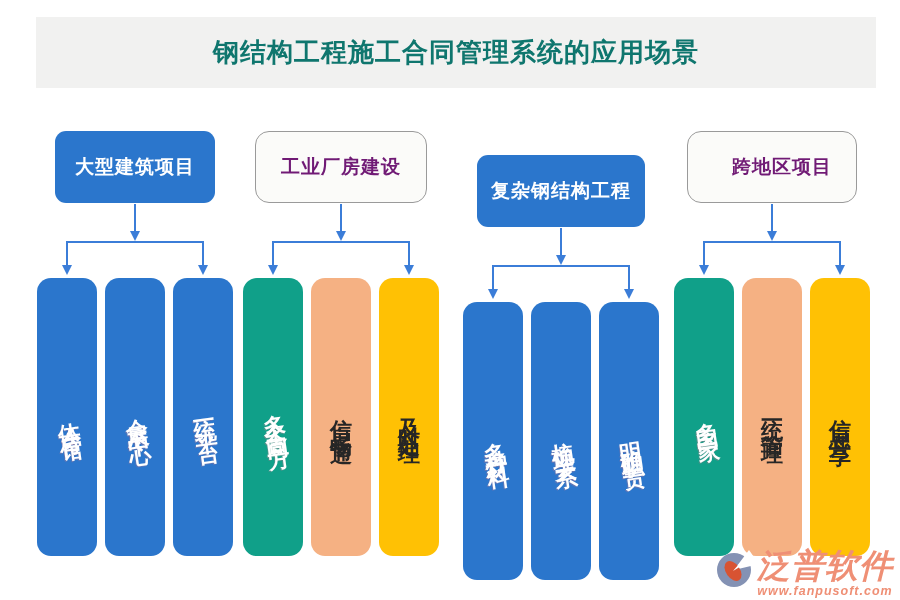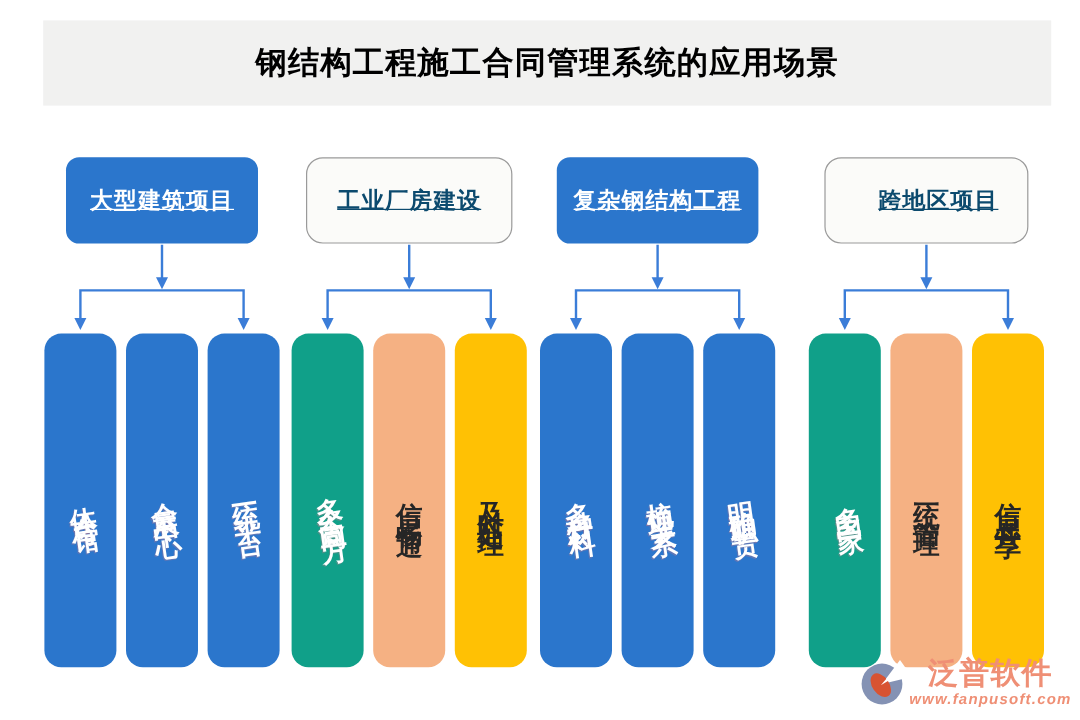--- a/index.html
+++ b/index.html
@@ -1,48 +1,48 @@
 <!DOCTYPE html>
 <html style="--bar-blue: #2b76cc; --bar-green: #10a089; --bar-peach: #f5b183; --bar-gold: #ffc104; --arrow: #3b7dd8; --brand: #ef8f75;"><head>
 <meta charset="utf-8">
 <style>
   html,body{margin:0;padding:0;background:#ffffff;}
   body{width:900px;height:600px;position:relative;overflow:hidden;
        font-family:"Liberation Serif","DejaVu Serif",serif;}
 
   .title-bar{position:absolute;left:36px;top:17px;width:840px;height:71px;
              background:#f1f1f0;display:flex;align-items:center;justify-content:center;}
-  .title-bar h1{margin:0;font-size:26px;font-weight:bold;color:#000000;letter-spacing:1px;}
+  .title-bar h1{margin:0;font-size:26px;font-weight:bold;color:#0f766e;letter-spacing:1px;}
 
   .group{position:absolute;top:131px;width:196px;height:425px;}
 
   .header-box{position:absolute;top:0;height:72px;border-radius:11px;
               display:flex;align-items:center;justify-content:center;
-              font-size:19px;font-weight:bold;letter-spacing:1px;box-sizing:border-box;text-decoration:underline;}
+              font-size:19px;font-weight:bold;letter-spacing:1px;box-sizing:border-box;}
   .header-blue{background:var(--bar-blue);color:#ffffff;}
-  .header-light{background:#fbfbf9;color:#0c4a6e;border:1.5px solid #9a9a9a;border-radius:14px;}
+  .header-light{background:#fbfbf9;color:#701a75;border:1.5px solid #9a9a9a;border-radius:14px;}
 
   .arrows{position:absolute;left:0;top:72px;width:196px;height:74px;}
 
   .bars{position:absolute;left:0;top:147px;width:196px;display:flex;gap:8px;}
   .bar{width:60px;height:278px;border-radius:14px;
        display:flex;align-items:center;justify-content:center;}
   .bar-blue{background:var(--bar-blue);}
   .bar-green{background:var(--bar-green);}
   .bar-peach{background:var(--bar-peach);}
   .bar-gold{background:var(--bar-gold);}
 
   .bar-label{writing-mode:vertical-lr;text-orientation:upright;
              font-size:22px;font-weight:bold;letter-spacing:8px;line-height:1;}
   .label-white{color:#ffffff;transform:rotate(-8deg);text-shadow:-1px 1px 0 rgba(190,120,140,.35);}
   .label-dark{color:#262626;}
 
   .footer{position:absolute;right:7px;top:548px;display:flex;align-items:flex-start;z-index:5;}
   .footer-text{display:flex;flex-direction:column;align-items:center;margin-left:2px;}
-  .brand{font-size:25px;font-weight:bold;color:var(--brand);line-height:1.1;letter-spacing:1px;}
+  .brand{font-size:33px;font-weight:bold;color:var(--brand);line-height:1.1;letter-spacing:1px;font-style:italic;}
   .url{font-size:12.5px;font-weight:bold;color:var(--brand);letter-spacing:1px;
        font-family:"Liberation Sans","DejaVu Sans",sans-serif;font-style:italic;}
 </style>
 </head>
 <body>
 
 <div class="title-bar">
   <h1>钢结构工程施工合同管理系统的应用场景</h1>
 </div>
 
@@ -82,21 +82,21 @@
           <div class="bar-label label-white">多个合同方</div>
         </div>
         <div class="bar bar-peach">
           <div class="bar-label label-dark">信息畅通</div>
         </div>
         <div class="bar bar-gold">
           <div class="bar-label label-dark">及时处理</div>
         </div>
       </div>
     </div>
-    <div class="group" style="left: 450px;">
+    <div class="group" style="left: 463px; margin-top: 24px;">
       <div class="header-box header-blue" style="width: 168px; left: 14px;">复杂钢结构工程</div>
       <svg class="arrows" viewBox="0 0 196 74">
         <path d="M98,1 V29" stroke="var(--arrow)" stroke-width="2" fill="none"></path>
         <polygon points="93,28 103,28 98,38" fill="var(--arrow)"></polygon>
         <path d="M30,63 V39 H166 V63" stroke="var(--arrow)" stroke-width="2" fill="none"></path>
         <polygon points="25,62 35,62 30,72" fill="var(--arrow)"></polygon>
         <polygon points="161,62 171,62 166,72" fill="var(--arrow)"></polygon>
       </svg>
       <div class="bars">
         <div class="bar bar-blue">

